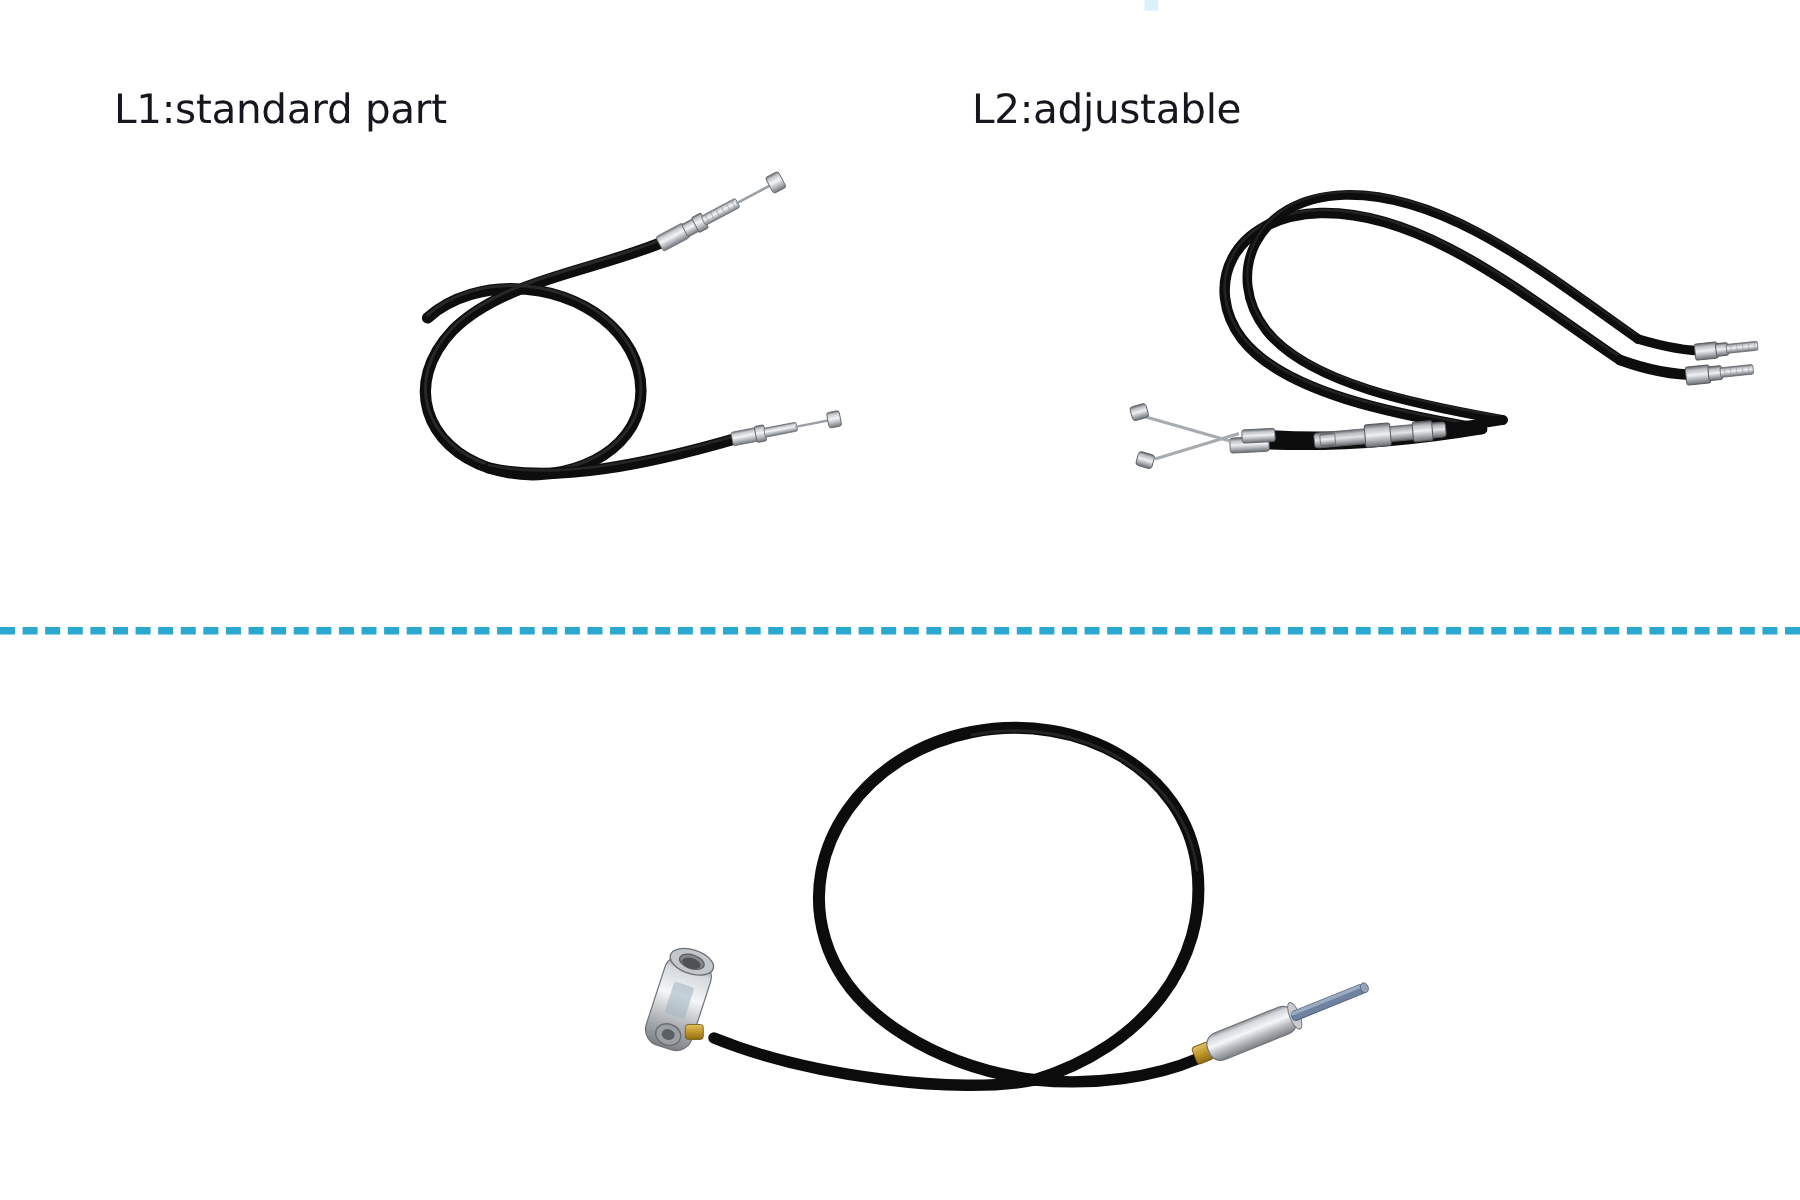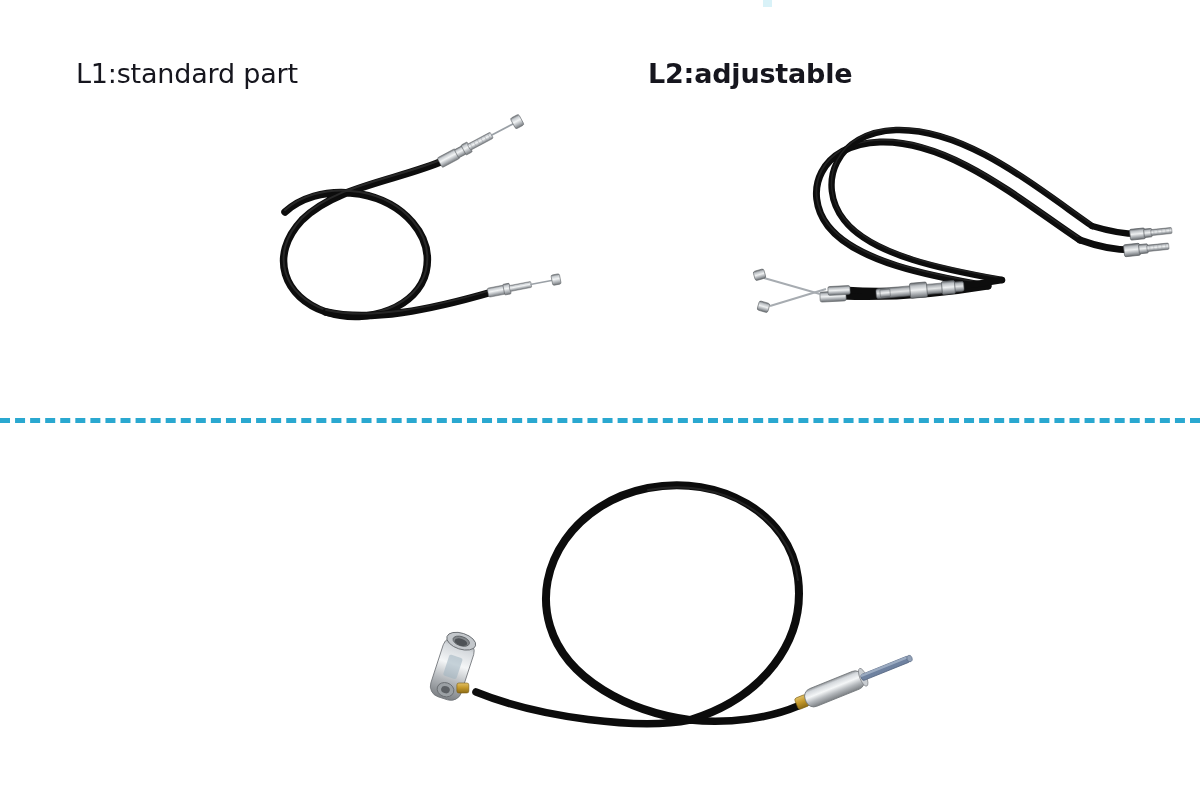--- a/index.html
+++ b/index.html
@@ -21,21 +21,21 @@
     position: absolute;
     color: #16161e;
     font-family: "DejaVu Sans", sans-serif;
     font-size: 27px;
     font-weight: 400;
     letter-spacing: -0.2px;
     line-height: 1.65;
     white-space: pre-line;
   }
   #label-l1 { left: 76px;  top: 52px; }
-  #label-l2 { left: 648px; top: 52px; font-weight: bold; }
+  #label-l2 { left: 648px; top: 52px; }
   #label-l3 { left: 70px;  top: 476px; }
 
   .divider {
     position: absolute;
     left: 0;
     width: 1200px;
     height: 0;
     top: 418px;
     border-top: 5px dashed #2aa8d0;
   }

